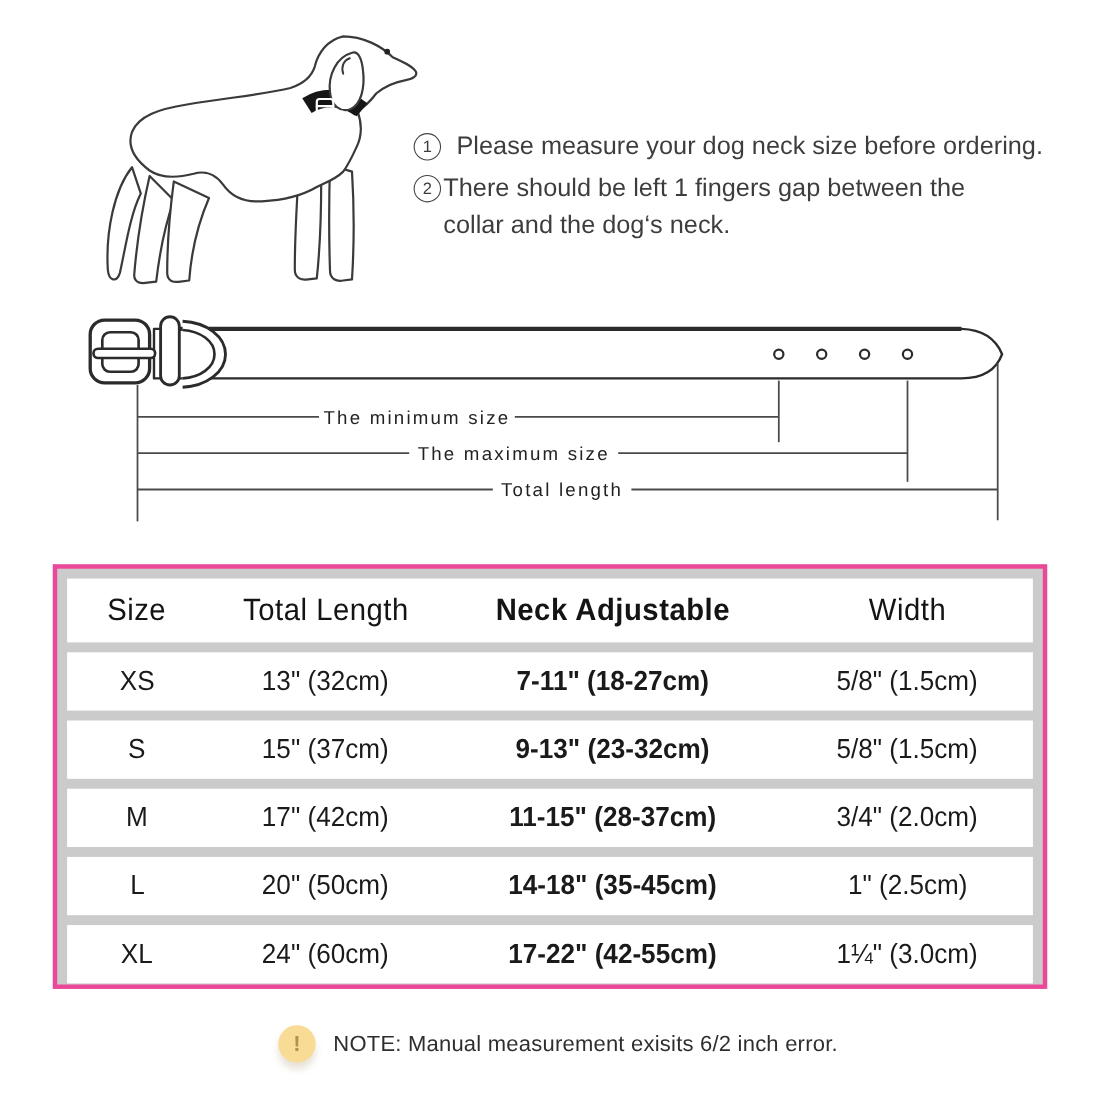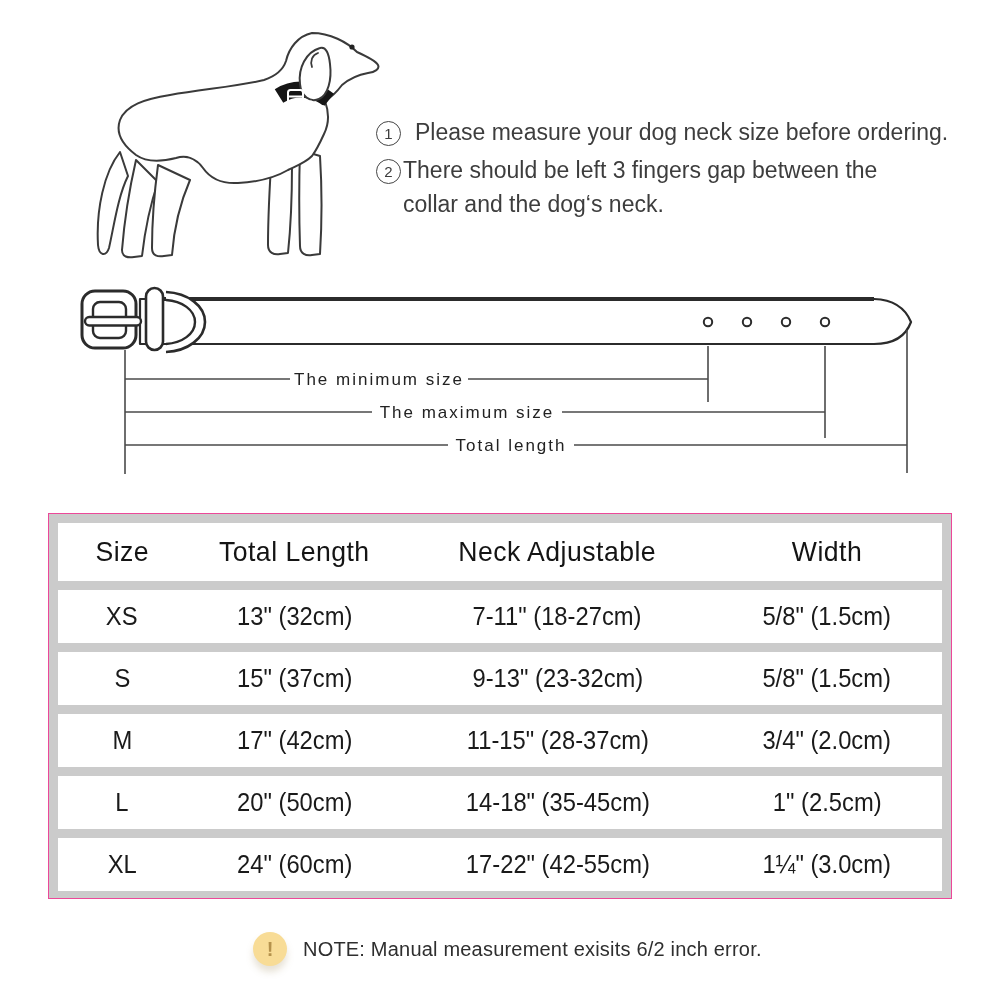--- a/index.html
+++ b/index.html
@@ -17,29 +17,29 @@
     display:inline-flex; align-items:center; justify-content:center;
     font-size:15px; color:#3d3d3d; line-height:1;
   }
   .itext { font-size:23px; line-height:1.45; color:#3d3d3d; }
   .nowrap { white-space:nowrap;margin-left:12px; }
   .w2 { max-width:510px; }
 
   
   .size-table {
     position:absolute; left:48px; top:513px; width:904px; height:386px;
-    background:#cbcbcb; border:1px solid #ec4899; box-sizing:border-box;
+    background:#cbcbcb; border:4px solid #ec4899; box-sizing:border-box;
     padding:9px;
   }
   .t-row { display:flex; background:#ffffff; }
   .t-row.header { height:58px; font-size:28px; color:#141414; letter-spacing:0.5px; }
   .t-row.data { height:53px; font-size:25px; color:#1a1a1a; margin-top:9px; }
   .t-cell { display:flex; align-items:center; justify-content:center; text-align:center; }
   .t-cell span { display:inline-block; transform:scaleX(0.95); white-space:nowrap; }
-  .c0 { width:14.5%; } .c1 { width:24.5%; } .c2 { width:35%; } .c3 { width:26%; }
+  .c0 { width:14.5%; } .c1 { width:24.5%; } .c2 { width:35%;font-weight:bold; } .c3 { width:26%; }
 
   
   .note { position:absolute; left:253px; top:932px; display:flex; align-items:center; }
   .note-icon {
     flex:0 0 auto; width:34px; height:34px; border-radius:50%;
     background:#f8dc96; color:#b5924c; font-weight:bold; font-size:20px;
     display:flex; align-items:center; justify-content:center;
     box-shadow:0 6px 7px rgba(160,140,90,0.25);
     margin-right:16px;
   }
@@ -117,21 +117,21 @@
     <text x="511" y="451" text-anchor="middle">Total length</text>
   </svg>
 
   <div class="instructions">
     <div class="instr-item">
       <span class="inum">1</span>
       <span class="itext nowrap">Please measure your dog neck size before ordering.</span>
     </div>
     <div class="instr-item">
       <span class="inum">2</span>
-      <span class="itext w2">There should be left 3 fingers gap between the collar and the dog‘s neck.</span>
+      <span class="itext w2">There should be left 1 fingers gap between the collar and the dog‘s neck.</span>
     </div>
   </div>
 
   <div class="size-table">
     <div class="t-row header">
       <div class="t-cell c0">
           <span>Size</span>
         </div>
       <div class="t-cell c1">
           <span>Total Length</span>

